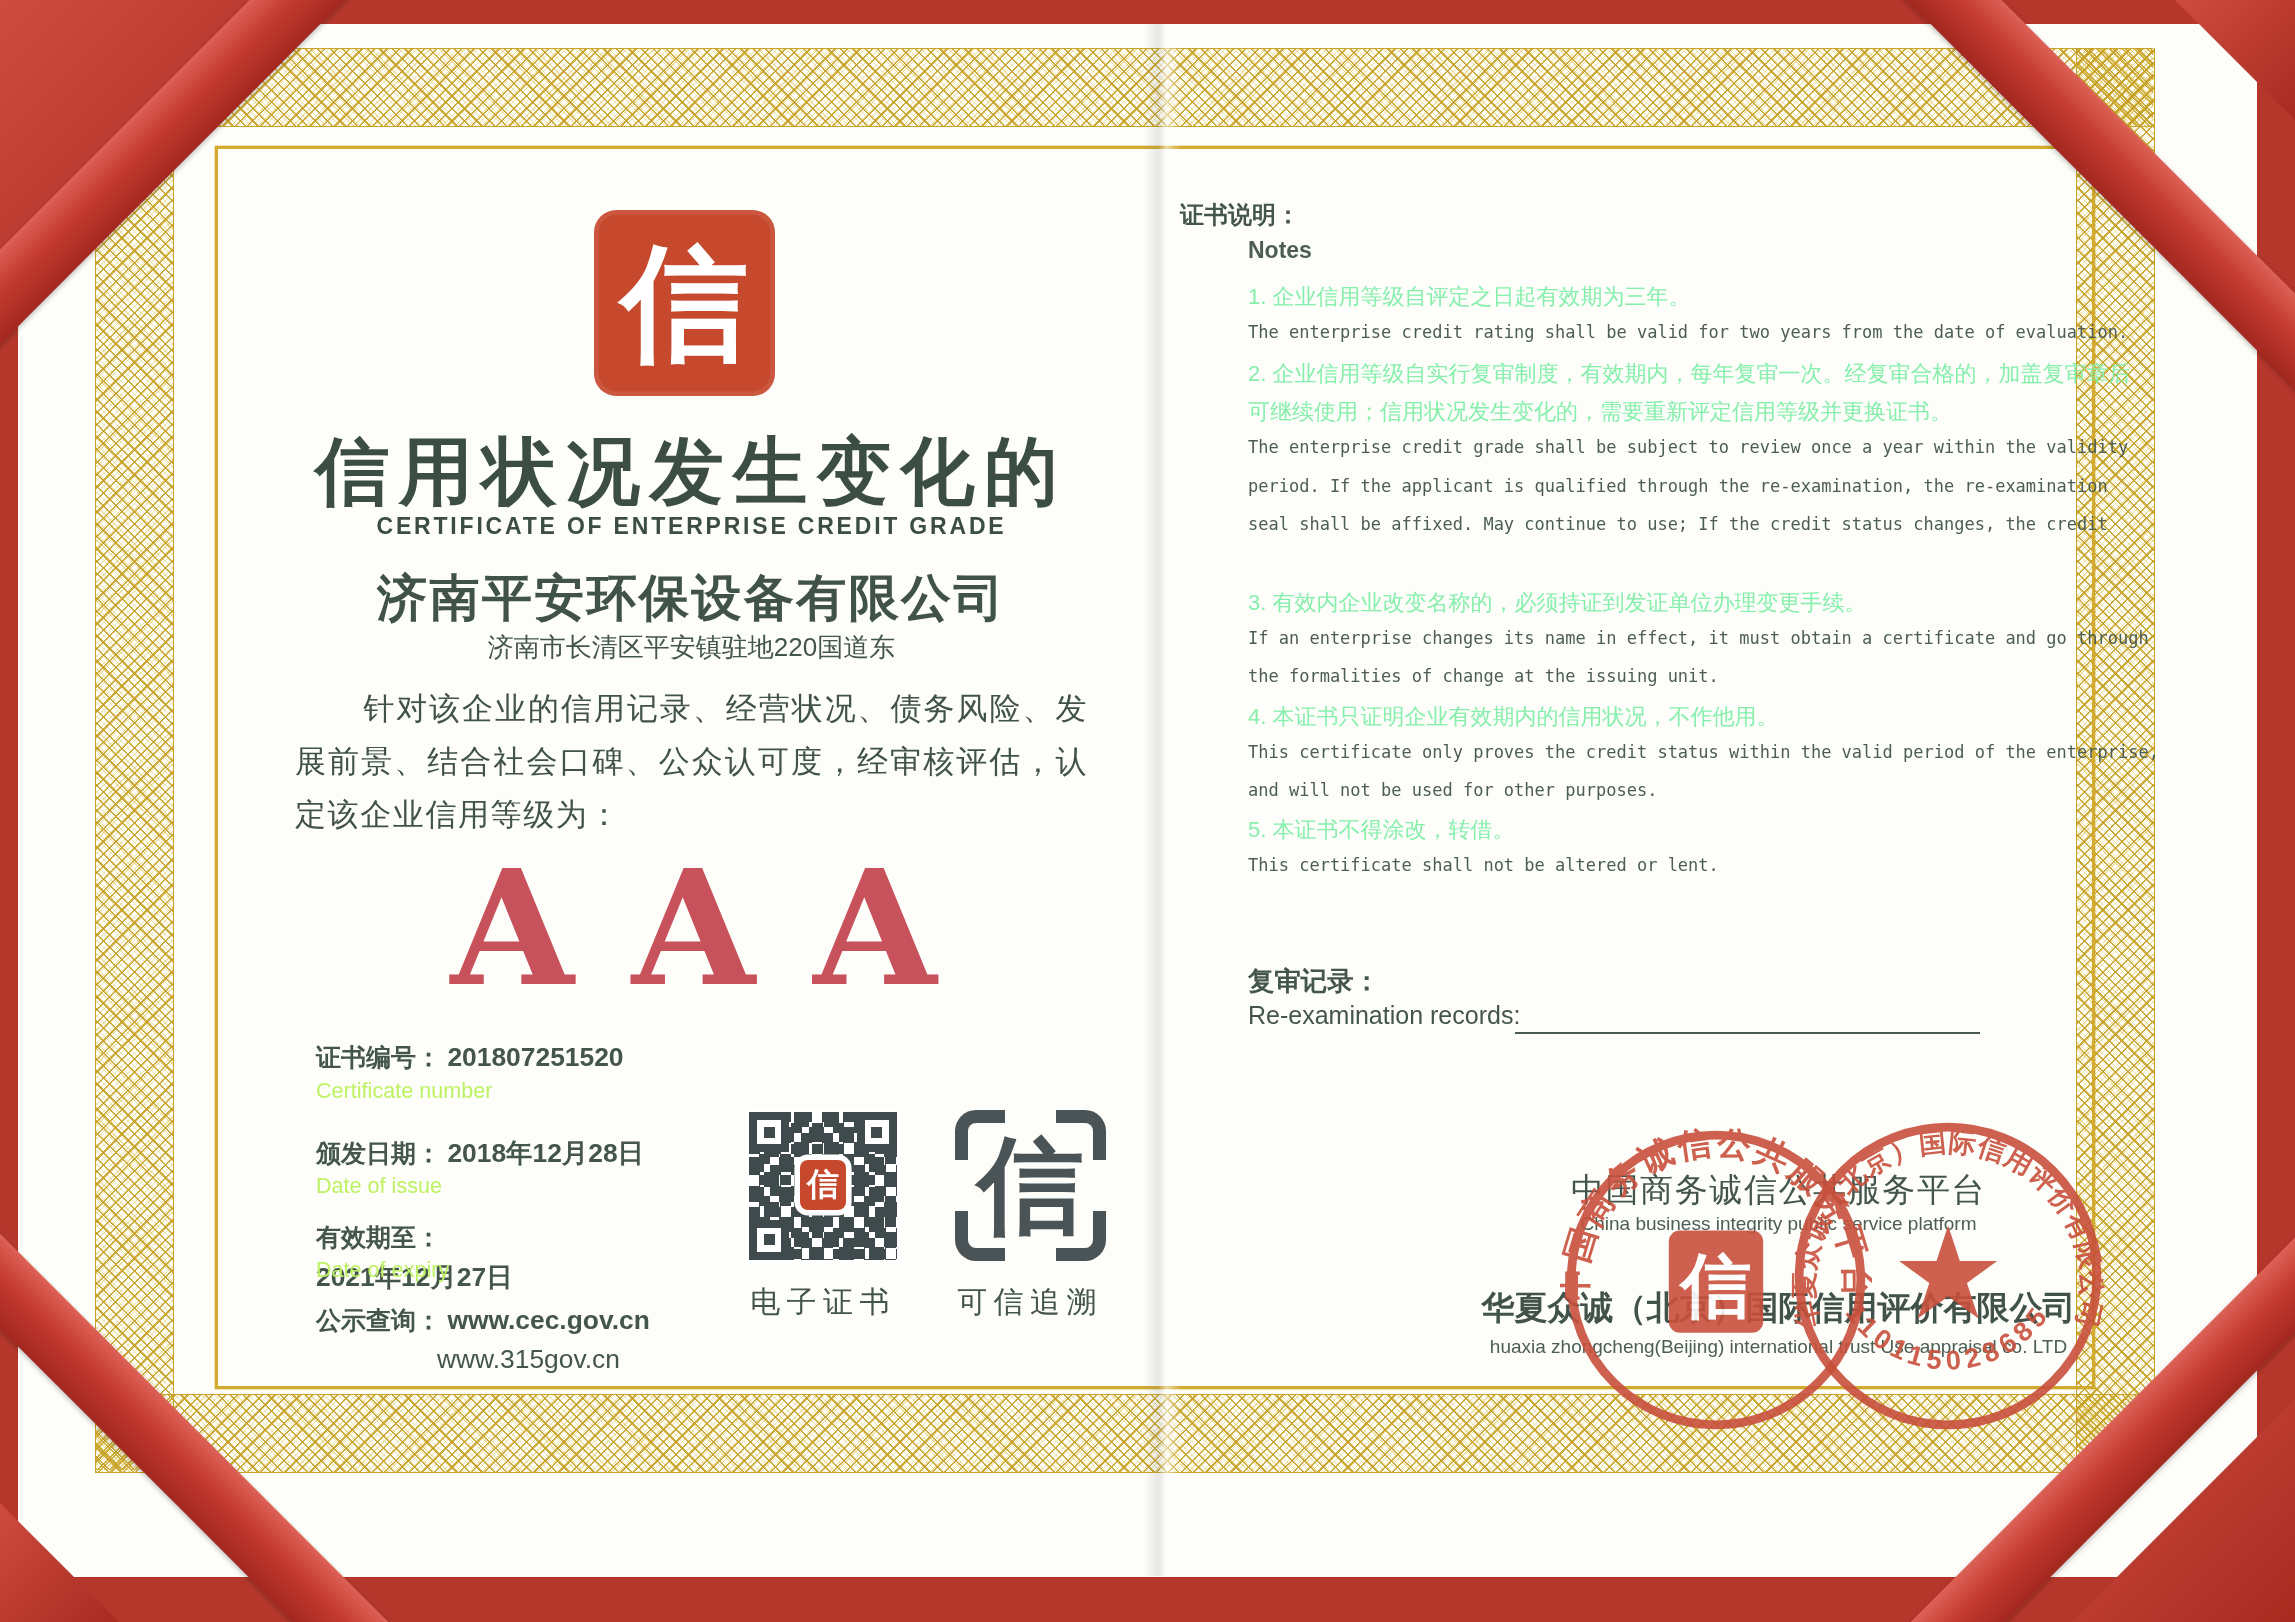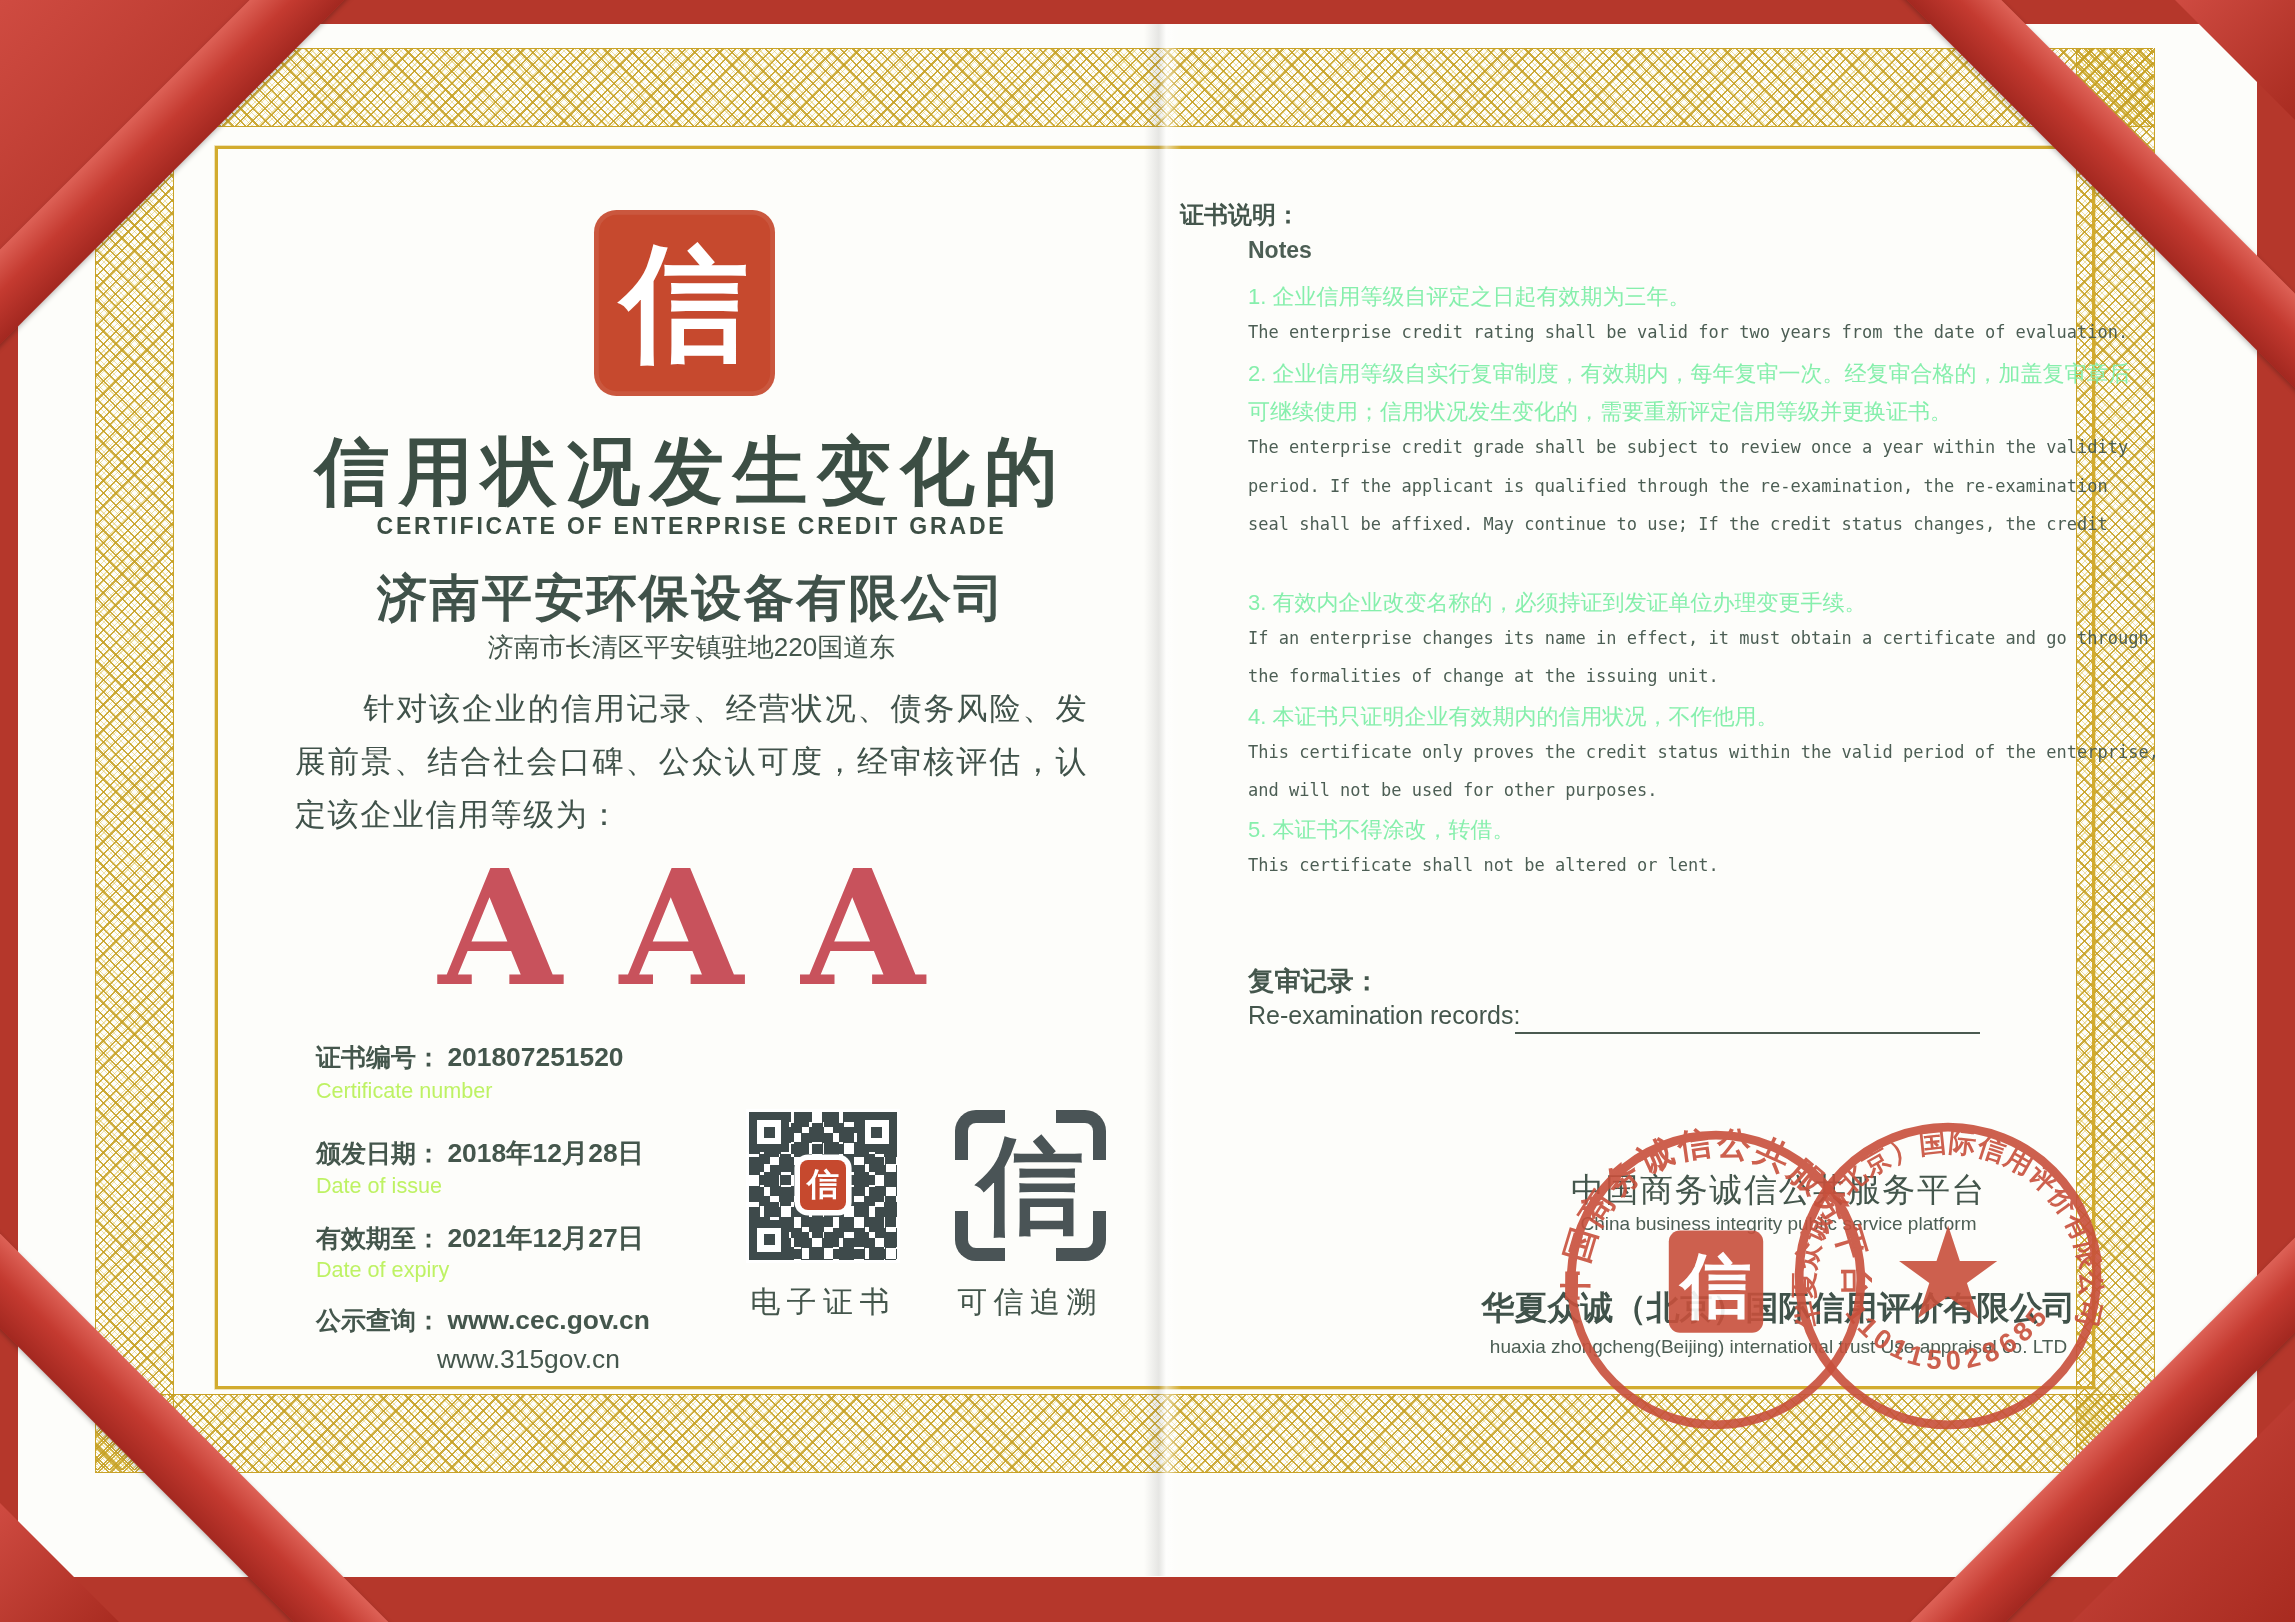--- a/index.html
+++ b/index.html
@@ -47,30 +47,30 @@
   #seal-logo span{color:#fff;font-size:127px;font-weight:bold;line-height:1;}
   #title-cn{left:231px;top:423px;width:921px;text-align:center;font-size:74px;font-weight:bold;
     color:#3c4e44;letter-spacing:9.6px;}
   #title-en{left:231px;top:513px;width:921px;text-align:center;font-size:23px;font-weight:bold;
     color:#3c4e44;letter-spacing:2.8px;}
   #company-name{left:231px;top:565px;width:921px;text-align:center;font-size:50px;font-weight:bold;
     color:#40524a;letter-spacing:2.4px;}
   #company-address{left:231px;top:630px;width:921px;text-align:center;font-size:26px;color:#44564c;}
   #statement{left:295px;top:682px;width:793px;font-size:31px;line-height:53px;color:#40524a;
     text-align:justify;text-indent:2.2em;letter-spacing:1.6px;}
-  #grade{left:221px;top:835px;width:921px;text-align:center;font-size:159px;font-weight:bold;
+  #grade{left:233px;top:835px;width:921px;text-align:center;font-size:159px;font-weight:bold;
     color:#c8525c;letter-spacing:58px;text-indent:58px;
     font-family:"DejaVu Serif","Liberation Serif",serif;}
   .fld-label{font-size:25px;font-weight:bold;color:#44564c;}
   .fld-value{font-size:26.4px;color:#44564c;font-weight:bold;}
   .fld-sub{font-size:21.6px;color:#bef264;}
   .fld-row{display:flex;gap:6.4px;align-items:baseline;}
   #fld-cert{left:316px;top:1041px;} #fld-cert-sub{left:316px;top:1078px;}
   #fld-issue{left:316px;top:1136px;} #fld-issue-sub{left:316px;top:1173px;}
-  #fld-expiry{left:316px;top:1221px;} #fld-expiry-sub{left:316px;top:1257px;}
+  #fld-expiry{left:316px;top:1221px;flex-direction:column;} #fld-expiry-sub{left:316px;top:1257px;}
   #fld-query{left:316px;top:1304px;} #fld-query2{left:437px;top:1344px;font-size:26.4px;color:#44564c;}
   
   #qr{left:746px;top:1109px;width:154px;height:154px;background:#fff;}
   #qr .modules{position:absolute;inset:3.2px;
     background-image:
       repeating-conic-gradient(#3e4a4b 0 25%, transparent 0 50%),
       repeating-conic-gradient(#3e4a4b 0 25%, #ffffff 0 50%);
     background-size:21px 21px,30px 30px;}
   .finder{position:absolute;width:40px;height:40px;border:8px solid #3e4a4b;background:#fff;box-sizing:border-box;}
   .finder::after{content:"";position:absolute;left:6.4px;top:6.4px;width:11.2px;height:11.2px;background:#3e4a4b;}

